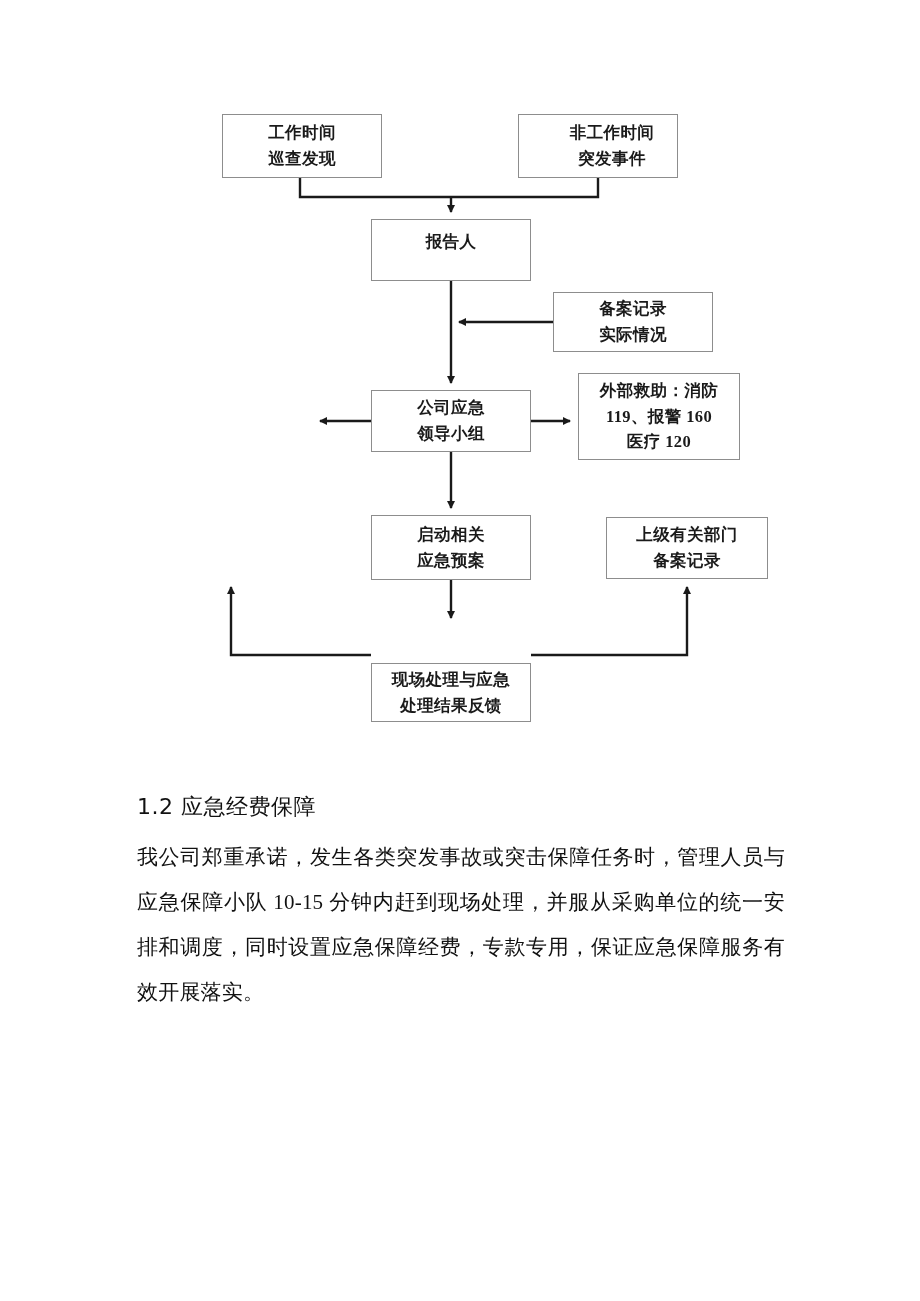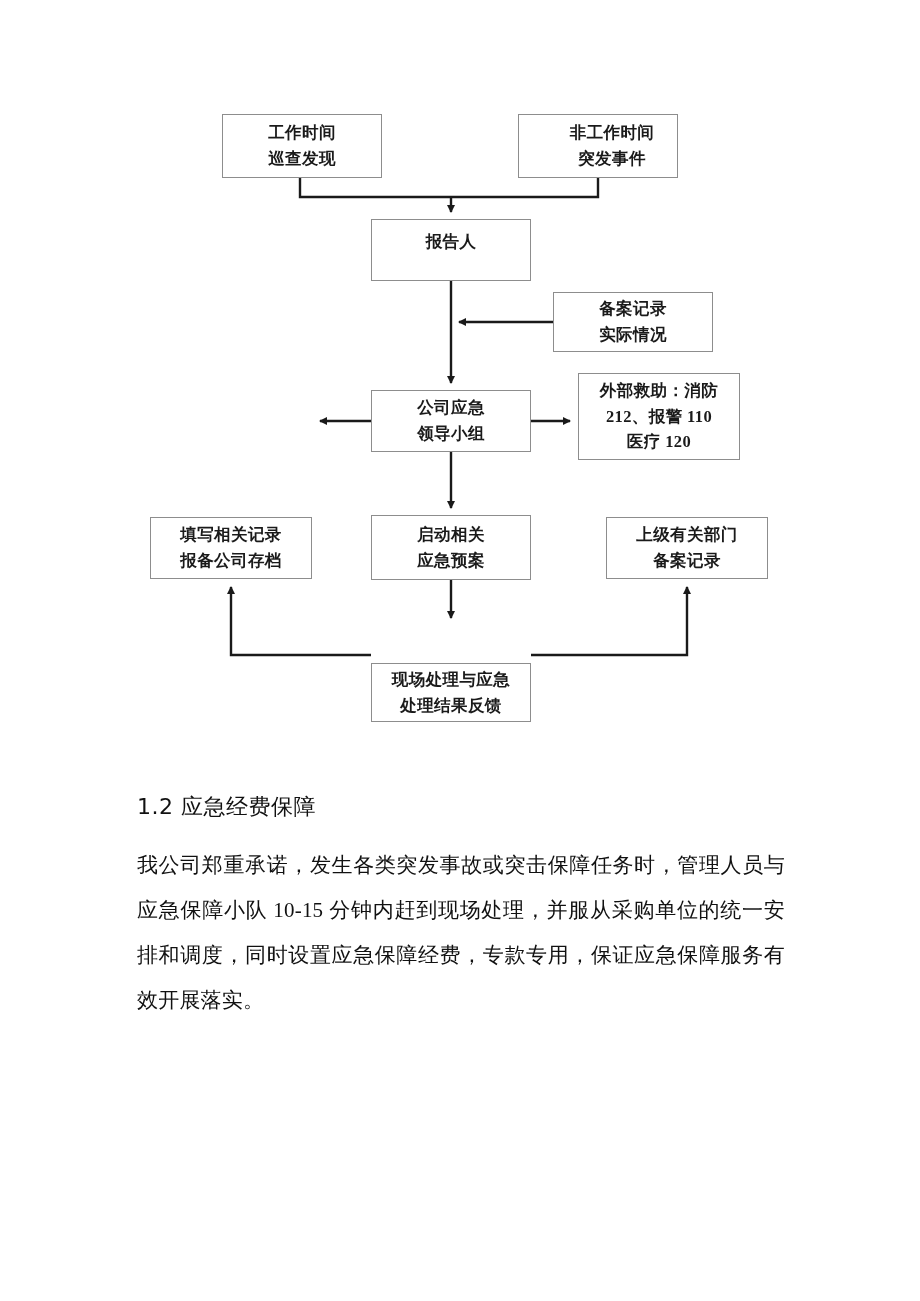--- a/index.html
+++ b/index.html
@@ -61,21 +61,21 @@
     position: absolute;
     left: 137px;
     top: 793px;
     width: 648px;
   }
   #section-heading {
     font-family: "DejaVu Sans", "Liberation Sans", sans-serif;
     font-size: 22px;
     line-height: 1.25;
     letter-spacing: 0.5px;
-    margin: 0 0 22px 0;
+    margin: 0 0 14px 0;
     font-weight: 400;
     color: #111111;
   }
   #section-paragraph {
     font-family: "Liberation Serif", "DejaVu Serif", serif;
     font-size: 21px;
     line-height: 45px;
     letter-spacing: 0.2px;
     margin: 0;
     text-align: justify;
@@ -139,25 +139,23 @@
   <div class="fc-box align-top" style="left:371px;top:219px;width:160px;height:62px;">报告人</div>
 
   <div class="fc-box" style="left:553px;top:292px;width:160px;height:60px;">备案记录
 实际情况</div>
 
 
   <div class="fc-box" style="left:371px;top:390px;width:160px;height:62px;">公司应急
 领导小组</div>
 
   <div class="fc-box" style="left:578px;top:373px;width:162px;height:87px;">外部救助：消防
-212、报警 110
+119、报警 160
 医疗 120</div>
 
-  <div class="fc-box" style="left:150px;top:517px;width:162px;height:62px;">填写相关记录
-报备公司存档</div>
 
   <div class="fc-box" style="left:606px;top:517px;width:162px;height:62px;">上级有关部门
 备案记录</div>
 
   <div class="fc-box" style="left:371px;top:515px;width:160px;height:65px;">启动相关
 应急预案</div>
 
   <div class="fc-box" style="left:371px;top:625px;width:160px;height:59px;margin-top:38px;">现场处理与应急
 处理结果反馈</div>
 

